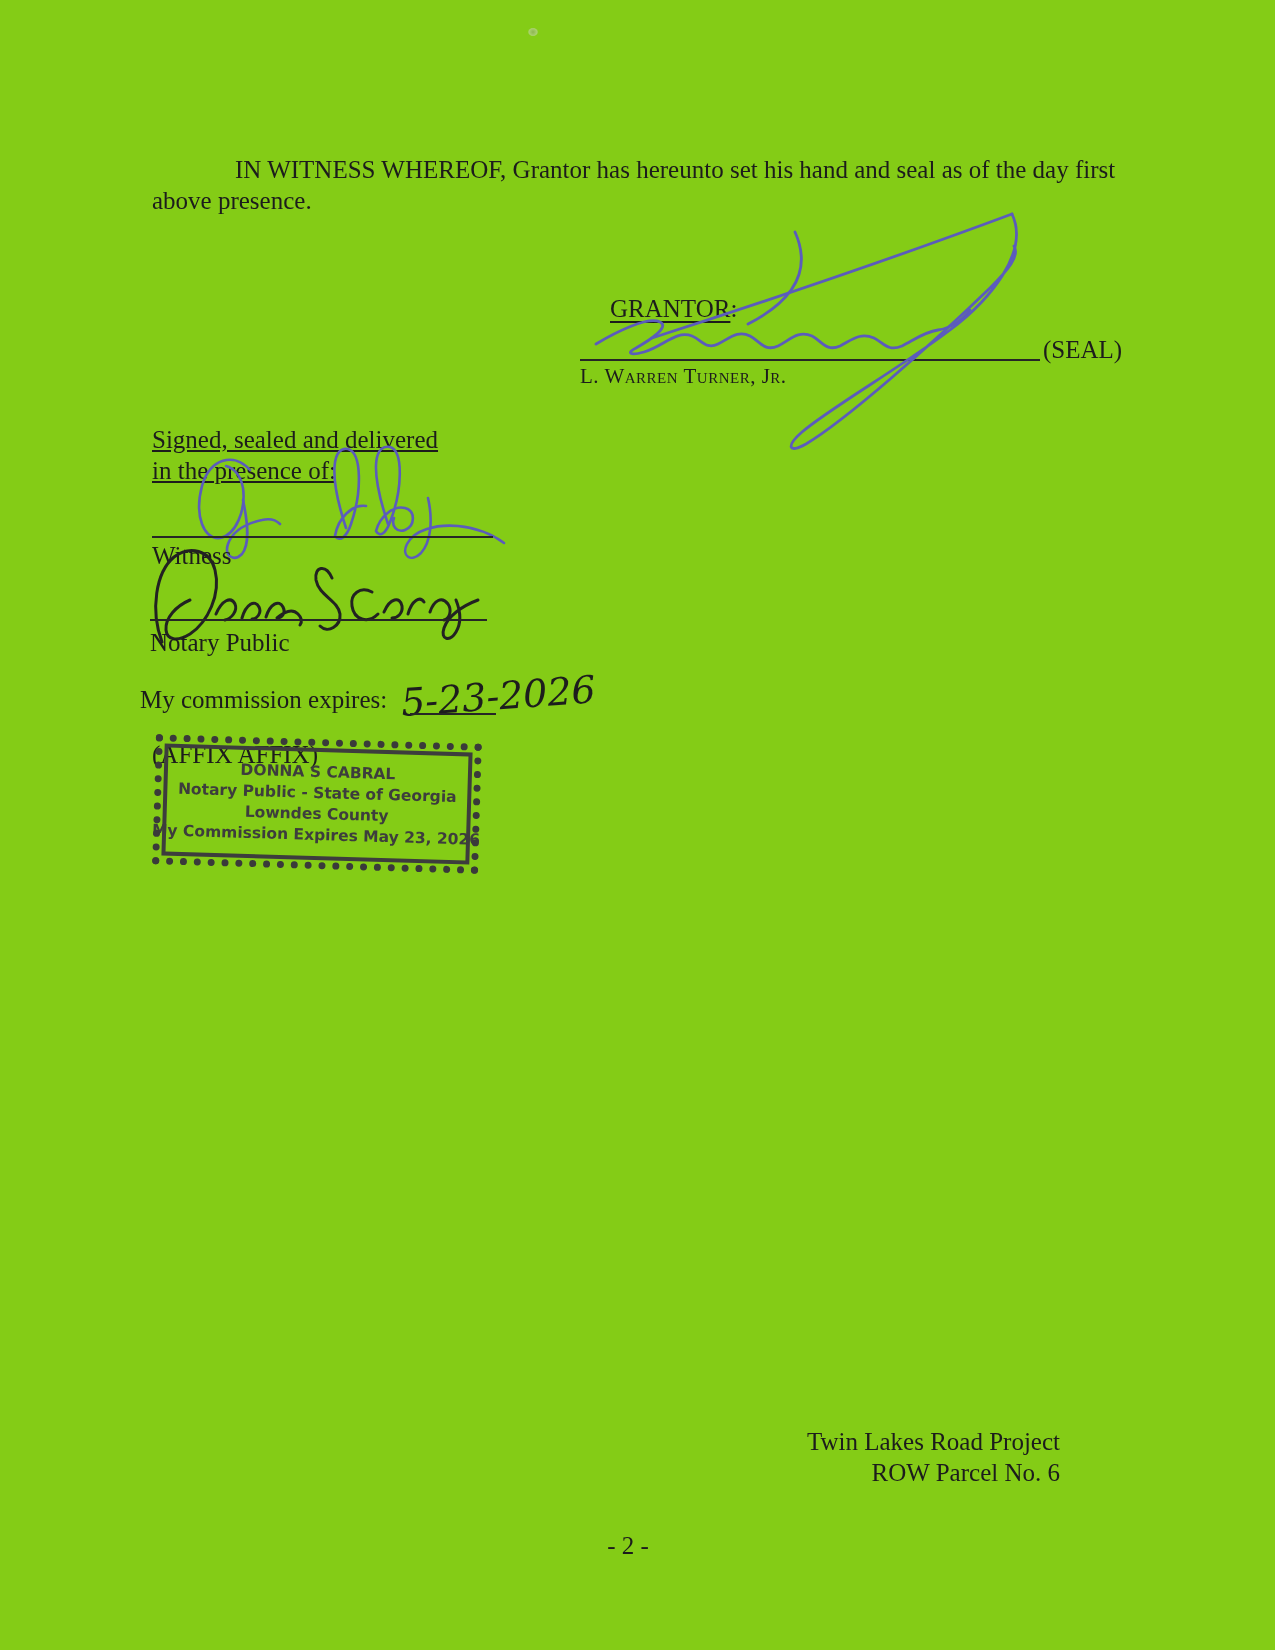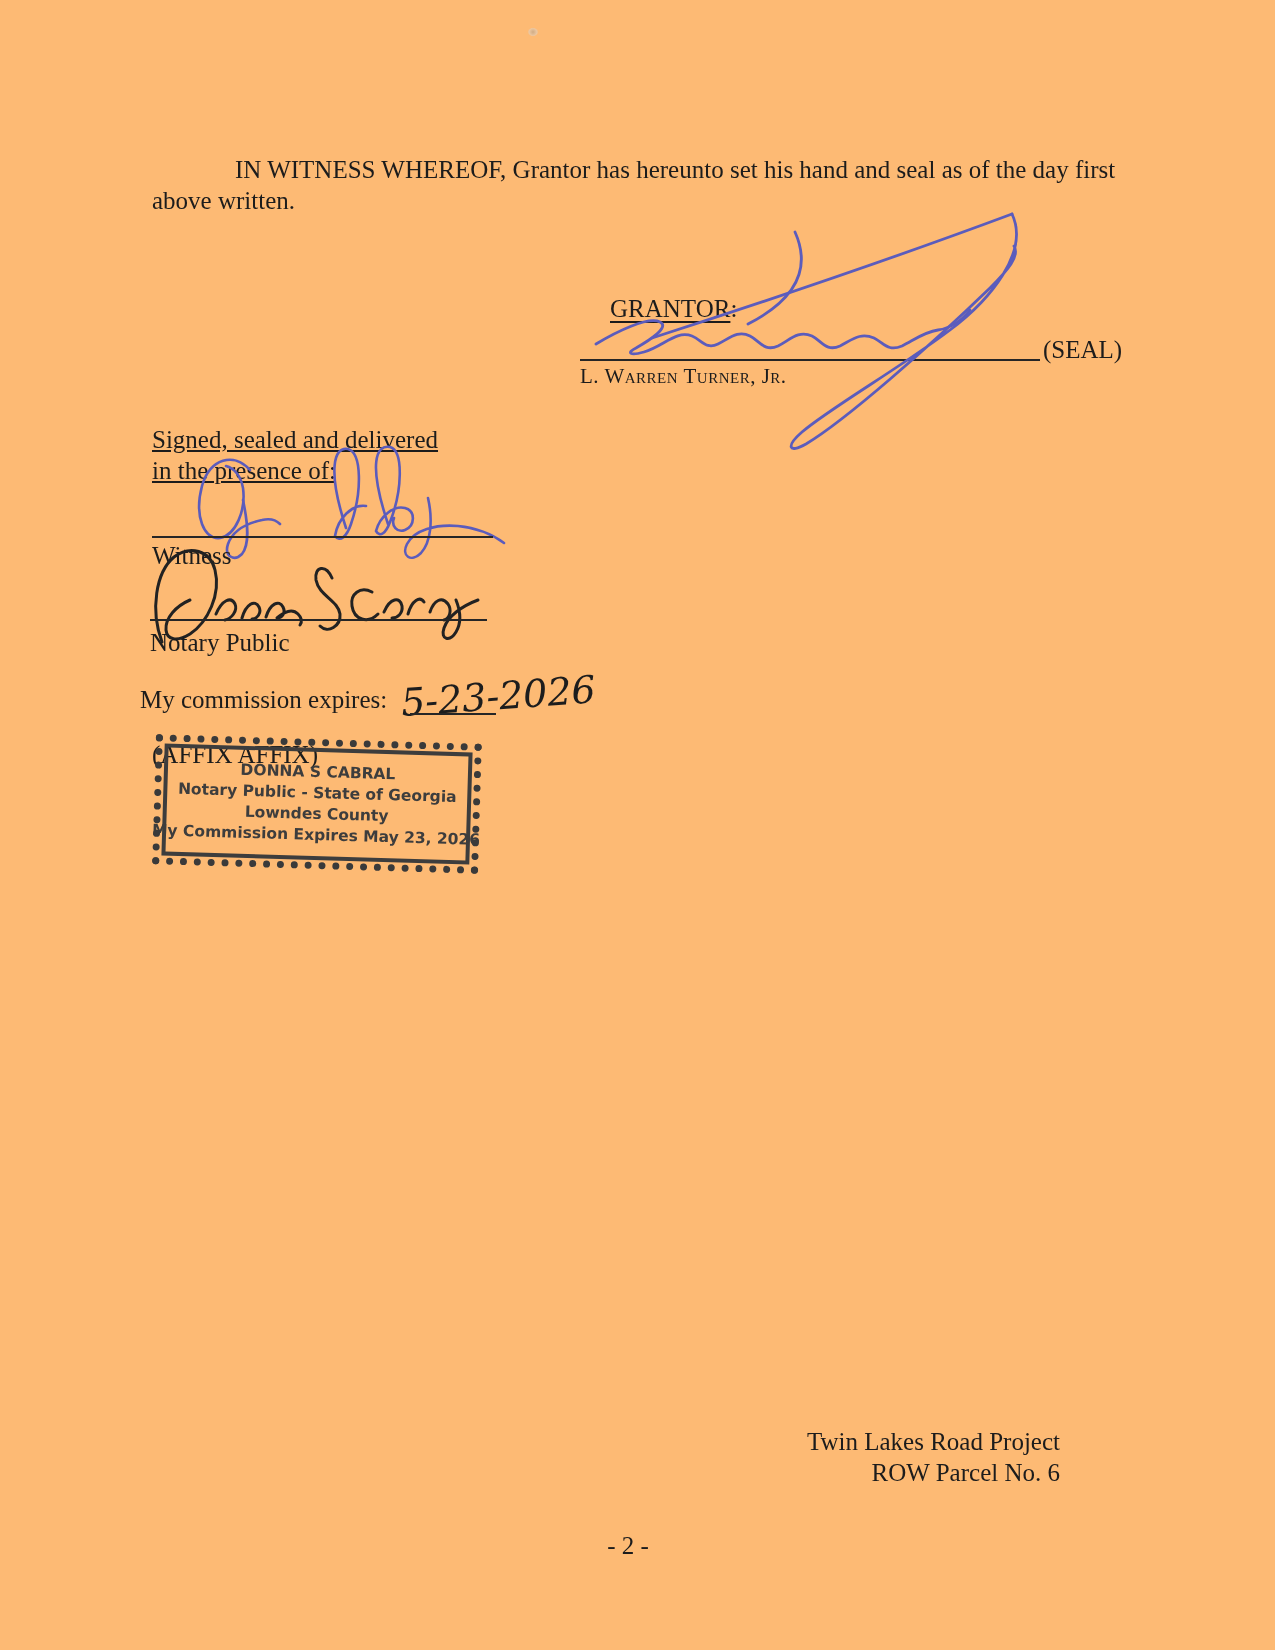--- a/index.html
+++ b/index.html
@@ -1,20 +1,20 @@
 <!DOCTYPE html>
 <html><head>
 <meta charset="utf-8">
 <style>
   html,body{margin:0;padding:0;background:#ffffff;}
   .page{
     position:relative;
     width:1275px;
     height:1650px;
-    background:#fdba74;
+    background:#84cc16;
     font-family:"Liberation Serif", serif;
     color:#1c1c1c;
     overflow:hidden;
   }
   .abs{position:absolute;}
   .body-text{font-size:25px;line-height:31px;color:#1c1c1c;}
   .clause{left:152px;top:154px;width:995px;text-indent:83px;}
   .grantor-heading{left:610px;top:250px;margin-top:43px;}
   .grantor-heading .ul{text-decoration:underline;text-underline-offset:4px;}
   .sig-line{border-top:2px solid #262626;height:0;}
@@ -52,21 +52,21 @@
 </style>
 </head>
 <body>
 
 <div class="page">
 
   <div class="abs speck"></div>
 
   <div class="abs body-text clause">
     <span>IN WITNESS WHEREOF, Grantor has hereunto set his hand and seal as of the day first</span><br>
-    <span>above written.</span>
+    <span>above presence.</span>
   </div>
 
   <div class="abs body-text grantor-heading">
     <span class="ul">GRANTOR</span><span>:</span>
   </div>
 
   <div class="abs sig-line grantor-line"></div>
   <div class="abs body-text seal-label">(SEAL)</div>
   <div class="abs signatory-name">L. Warren Turner, Jr.</div>
 

